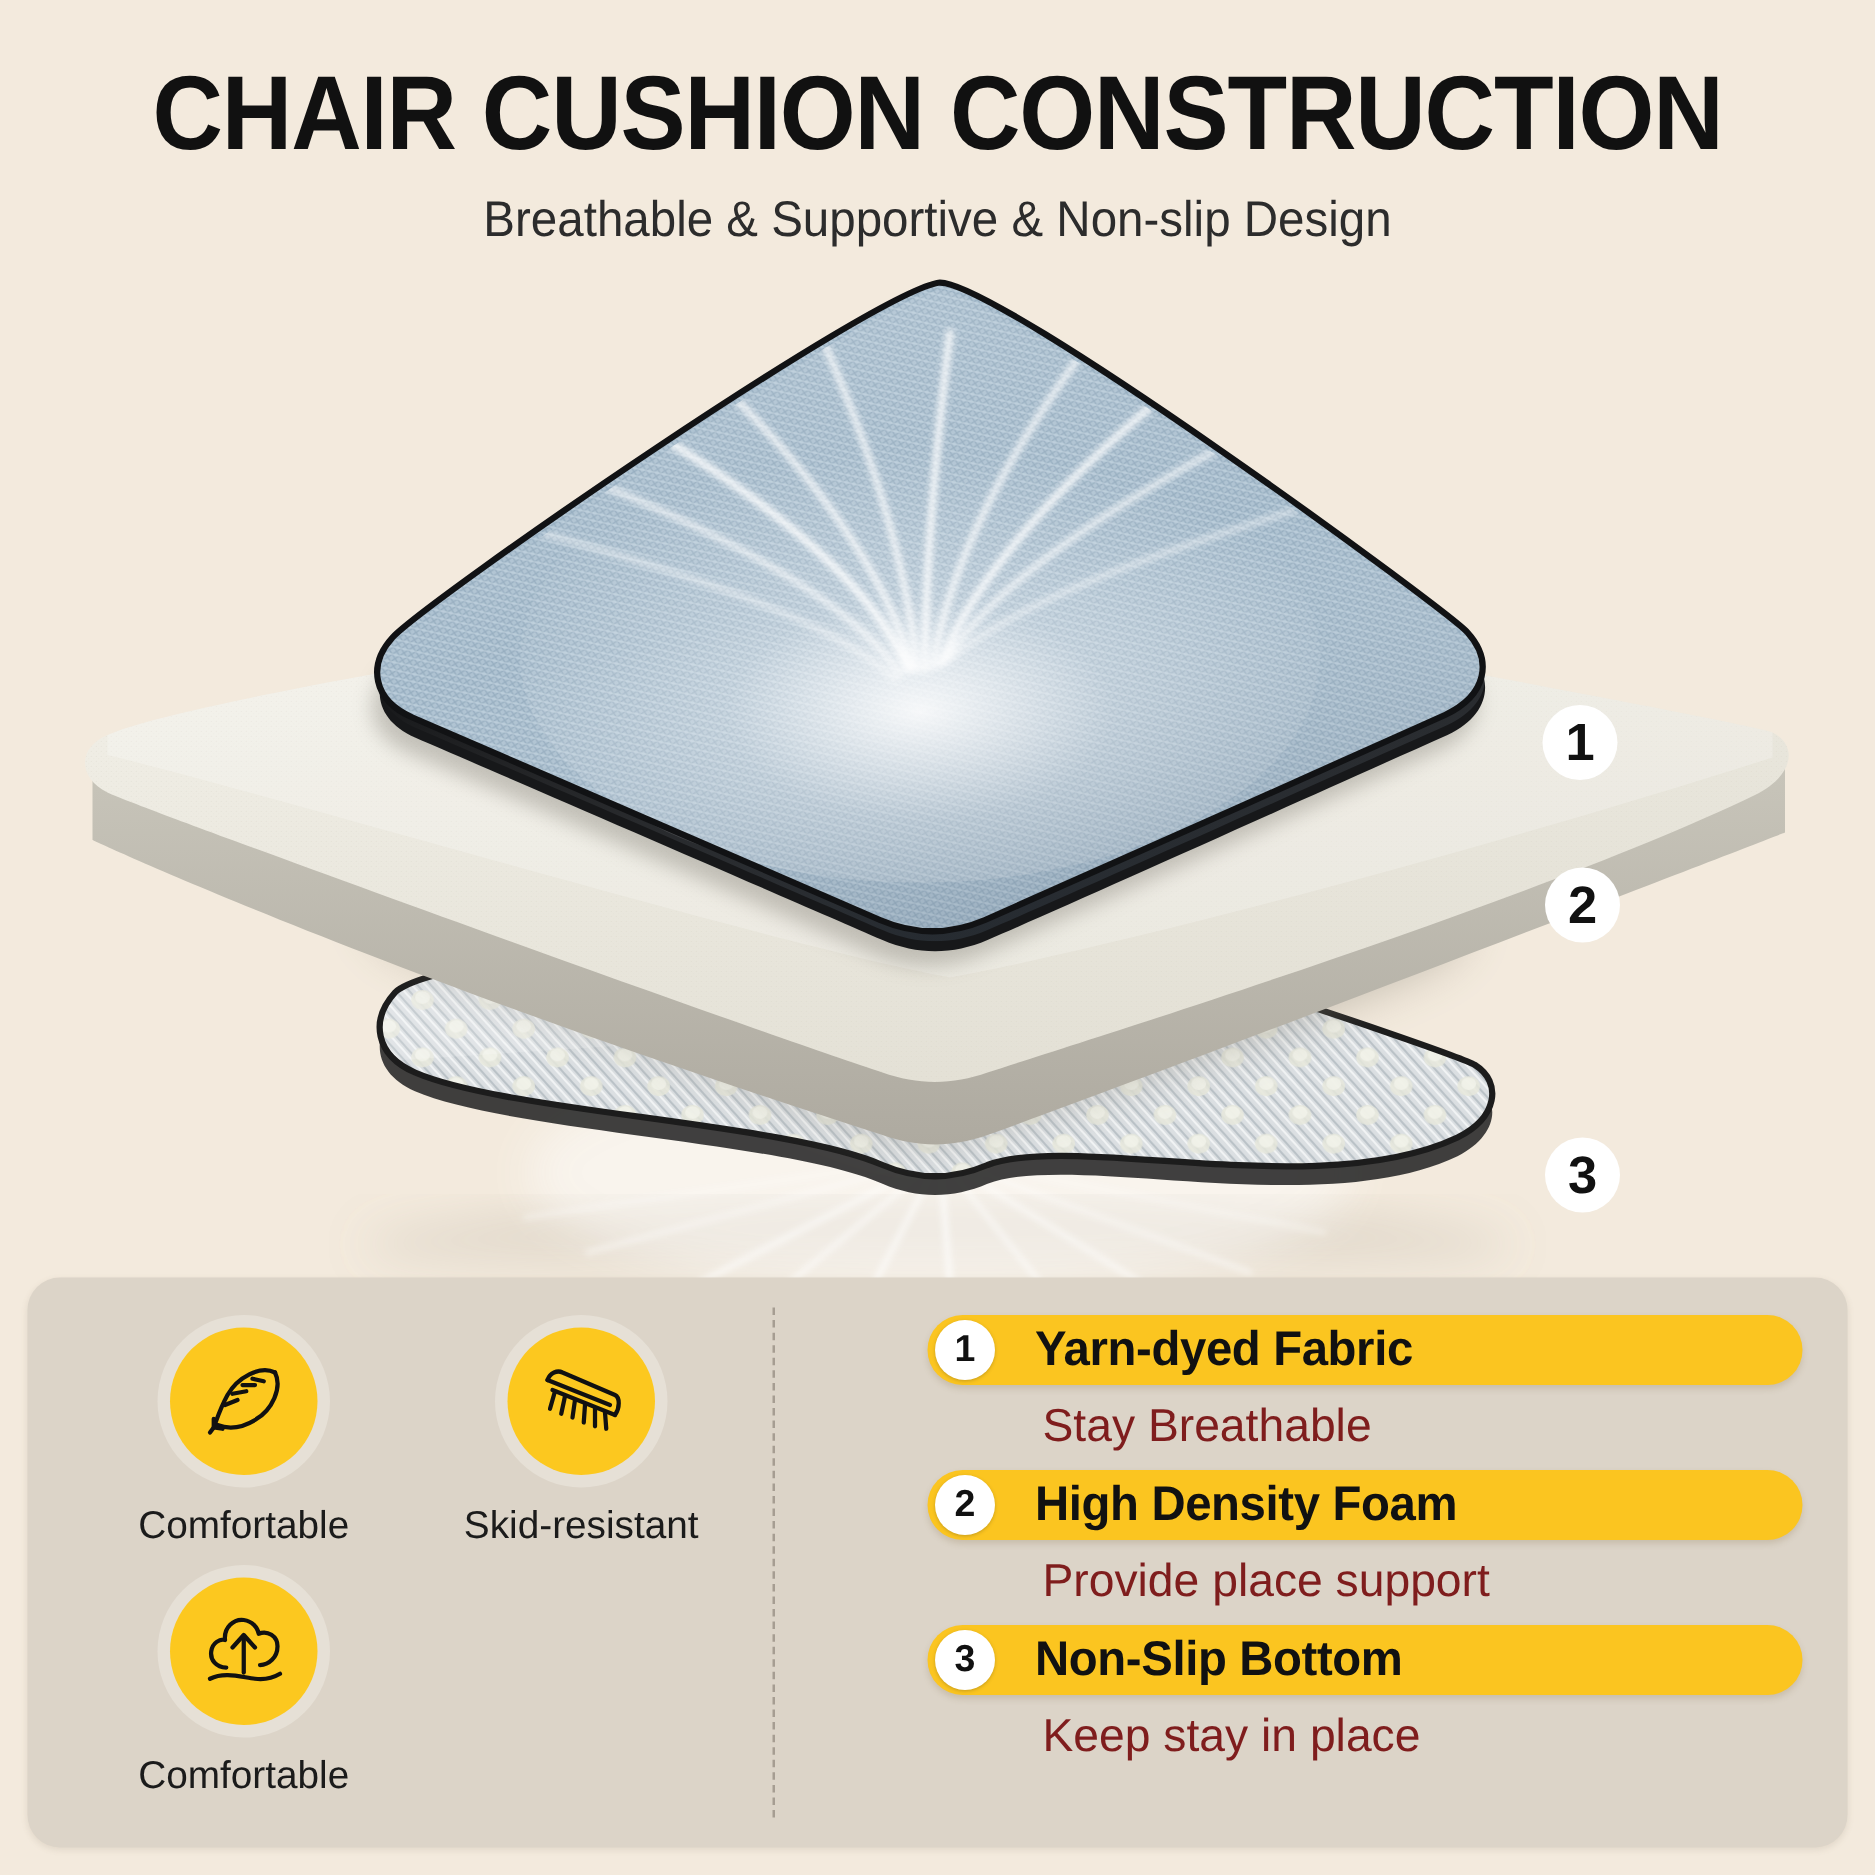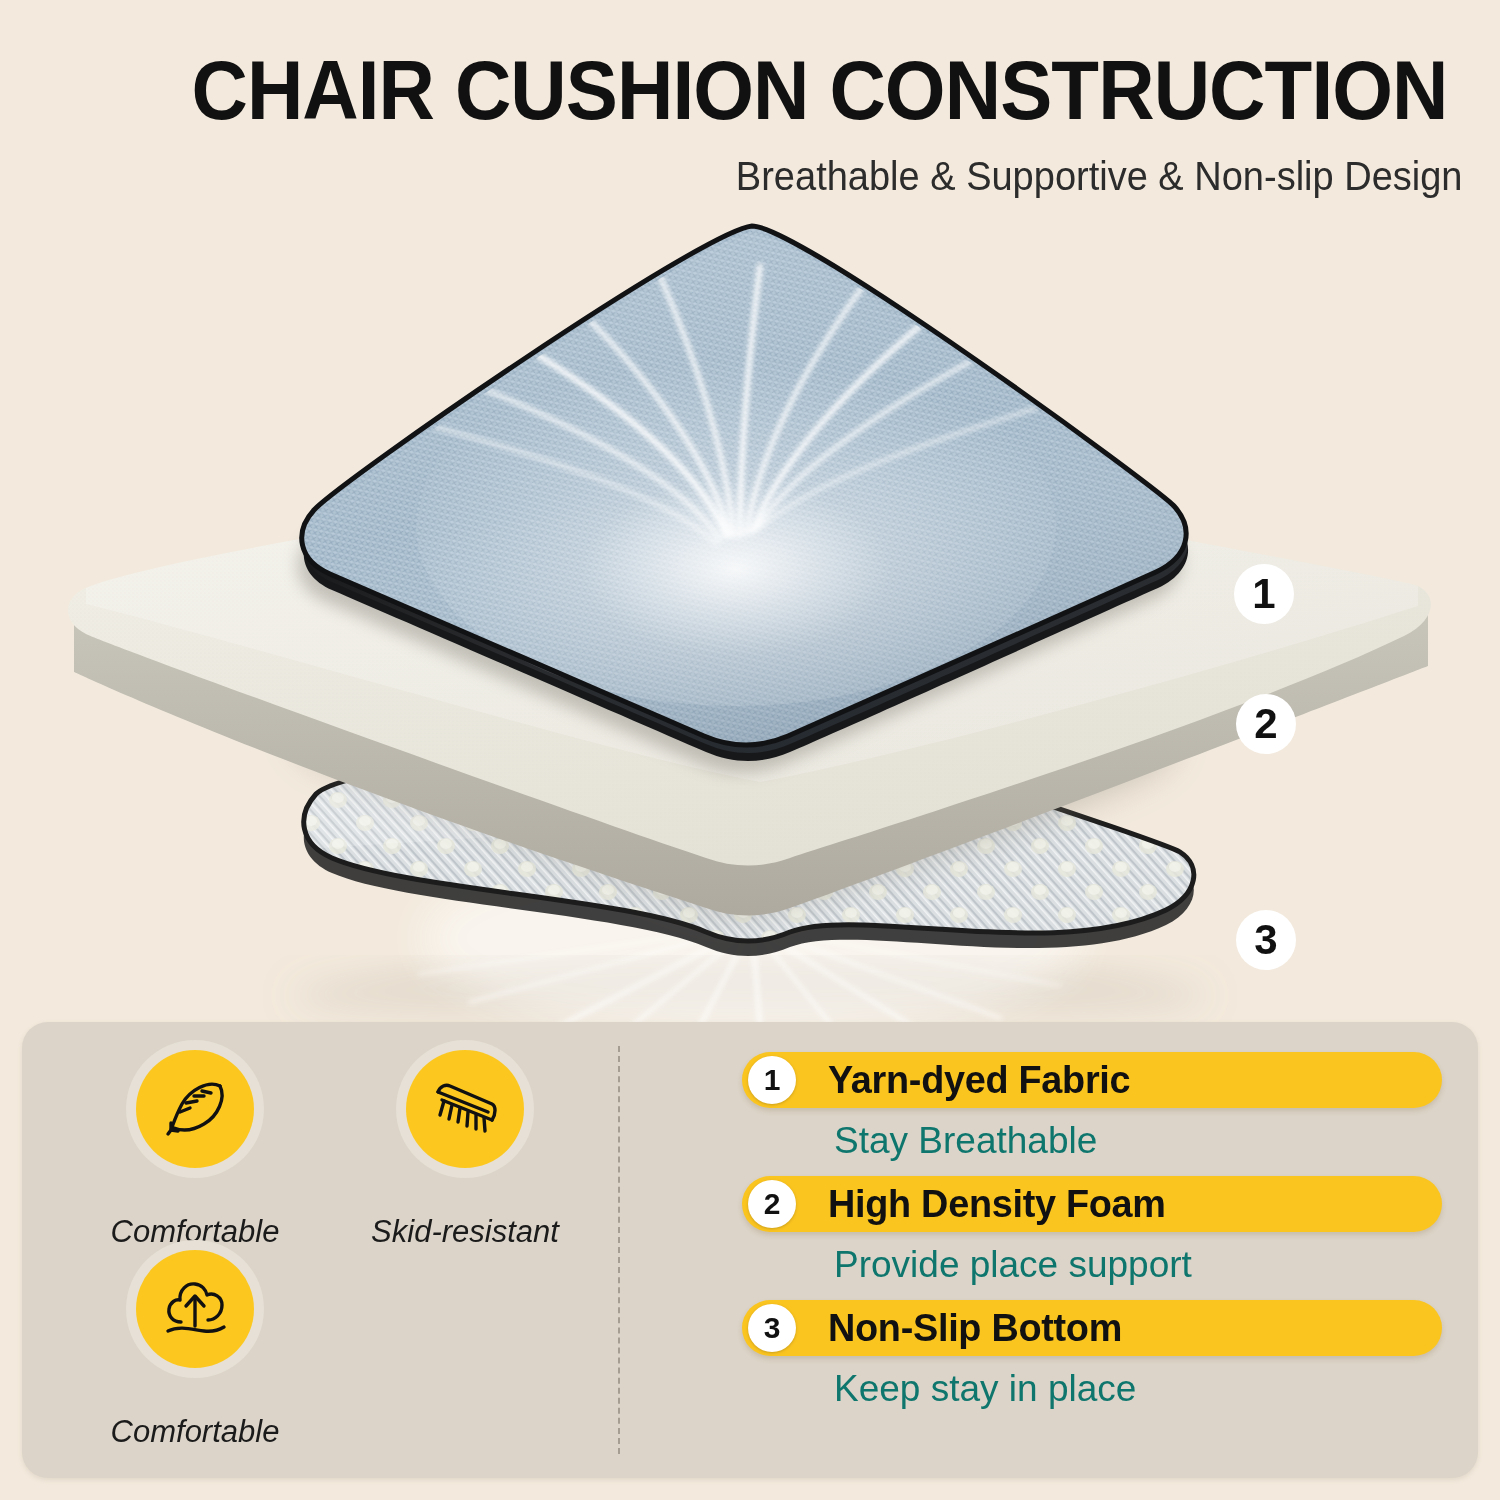--- a/index.html
+++ b/index.html
@@ -5,21 +5,21 @@
   * { margin:0; padding:0; box-sizing:border-box; }
   html, body { width:1500px; height:1500px; }
   body {
     background:#F3EADD;
     font-family:"Liberation Sans", sans-serif;
     position:relative;
     overflow:hidden;
   }
 
   
-  #header { position:absolute; left:0; top:0; width:1500px; text-align:right; }
+  #header { position:absolute; left:0; top:0; width:1500px; text-align:center; }
   #page-title {
     font-size:84px;
     font-weight:bold;
     letter-spacing:-1px;
     color:#111111;
     transform:scaleX(0.93);
     margin-top:48px;
     line-height:1.0;
     white-space:nowrap;
   }
@@ -62,22 +62,21 @@
     left:60px; top:1050px;
     width:540px; height:400px;
     display:grid;
     grid-template-columns:1fr 1fr;
     grid-template-rows:1fr 1fr;
   }
   .feature-cell {
     display:flex;
     flex-direction:column;
     align-items:center;
-    justify-content:space-between;
-    font-style:italic;
+    justify-content:center;
   }
   .feature-disc {
     width:118px; height:118px;
     border-radius:50%;
     background:#FCC81F;
     display:flex; align-items:center; justify-content:center;
     position:relative;
     box-shadow:0 0 0 9px #E6E0D6, 0 0 0 10px #E6E0D6;
   }
   .feature-disc::after{
@@ -126,21 +125,21 @@
     font-size:39px;
     font-weight:bold;
     color:#111111;
     letter-spacing:-.3px;
     transform:scaleX(.97);
     transform-origin:left center;
     white-space:nowrap;
   }
   .list-desc {
     font-size:37px;
-    color:#0f766e;
+    color:#7f1d1d;
     padding-left:92px;
     margin-top:12px;
     margin-bottom:14px;
     white-space:nowrap;
   }
 </style>
 </head>
 <body>
 
 <div id="header">

